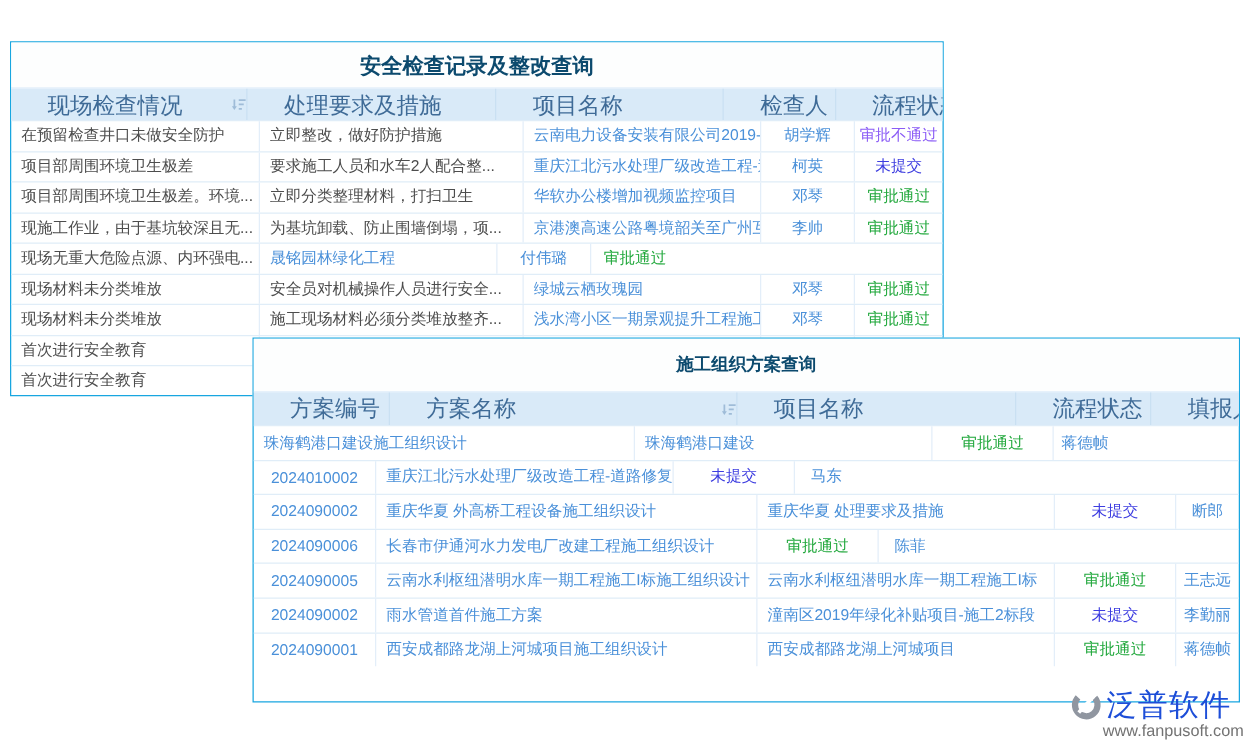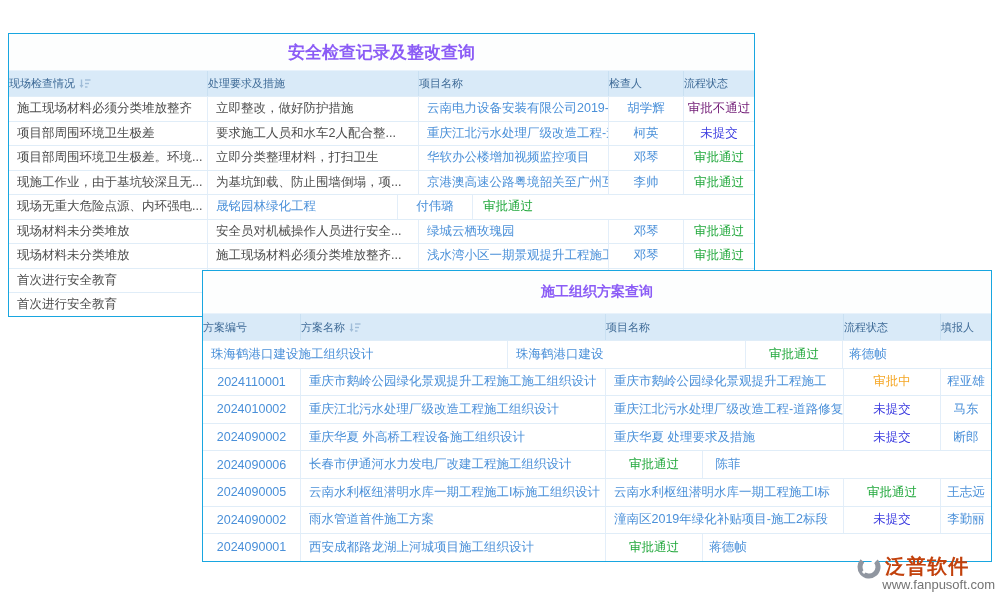--- a/index.html
+++ b/index.html
@@ -9,34 +9,34 @@
     font-family:"Liberation Sans","DejaVu Sans",sans-serif;
   }
   .panel{
     position:absolute;background:#fff;
     border:1px solid #18a6e0;box-sizing:border-box;
   }
   #panel1{left:8px;top:33px;width:747px;height:284px;z-index:1}
   #panel2{left:202px;top:270px;width:790px;height:292px;z-index:2}
   .title{
     display:flex;align-items:center;justify-content:center;
-    font-weight:bold;color:#8b5cf6;background:#fdfefe;
+    font-weight:bold;color:#0c4a6e;background:#fdfefe;
   }
   #panel1 .title{height:36px;font-size:17px}
   #panel2 .title{height:42px;font-size:14px}
   .thead{
     display:flex;background:#d9eaf8;color:#3f6b97;
     border-top:1px solid #e8f2fb;box-sizing:border-box;
   }
   #panel1 .thead{height:26px}
   #panel2 .thead{height:27px}
   .th{
-    display:flex;align-items:center;justify-content:flex-start;gap:4px;
-    font-size:11px;border-right:1px solid #c9e0f2;box-sizing:border-box;
-    white-space:nowrap;overflow:hidden;
+    display:flex;align-items:center;justify-content:space-between;gap:4px;
+    font-size:18px;border-right:1px solid #c9e0f2;box-sizing:border-box;
+    white-space:nowrap;overflow:hidden;margin-left:29px;
   }
   .th:last-child{border-right:none}
   .row{display:flex;border-top:1px solid #e0edf8;box-sizing:border-box}
   #panel1 .row{height:24.5px}
   #panel2 .row{height:27.6px}
   .cell{
     display:flex;align-items:center;
     font-size:12.5px;color:#4d4d4d;
     border-right:1px solid #e3eef9;box-sizing:border-box;
     padding:0 8px;white-space:nowrap;overflow:hidden;
@@ -46,21 +46,21 @@
   .link{color:#4a90d9}
   
   .t1c1{width:199px}.t1c2{width:211px}.t1c3{width:190px}.t1c4{width:75px}.t1c5{width:70px}
   
   .t2c1{width:98px}.t2c2{width:305px}.t2c3{width:238px}.t2c4{width:97px}.t2c5{width:50px}
   .sort-svg{flex:0 0 auto}
   #watermark{
     position:absolute;right:5px;bottom:8px;z-index:3;
   }
   .brand-row{display:flex;align-items:center;gap:3px}
-  .brand-text{font-size:20px;font-weight:bold;color:#c2410c;letter-spacing:1px}
+  .brand-text{font-size:24px;font-weight:normal;color:#1d4ed8;letter-spacing:1px}
   .brand-url{font-size:13px;color:#737373;padding-left:26px;margin-top:-3px}
 </style>
 </head>
 <body>
 
 <section class="panel" id="panel1">
   <div class="title">安全检查记录及整改查询</div>
   <div class="thead">
     <div class="th t1c1">
       <span>现场检查情况</span>
@@ -74,25 +74,25 @@
         </g>
       </svg>
     </div>
     <div class="th t1c2">处理要求及措施</div>
     <div class="th t1c3">项目名称</div>
     <div class="th t1c4">检查人</div>
     <div class="th t1c5">流程状态</div>
   </div>
   <div id="t1body">
       <div class="row">
-        <div class="cell t1c1">施工现场材料必须分类堆放整齐</div>
+        <div class="cell t1c1">在预留检查井口未做安全防护</div>
         <div class="cell t1c2">立即整改，做好防护措施</div>
         <div class="cell t1c3 link">云南电力设备安装有限公司2019--2020年度</div>
         <div class="cell t1c4 center link">胡学辉</div>
-        <div class="cell t1c5 center" style="color: #701a75;">审批不通过</div>
+        <div class="cell t1c5 center" style="color: #8b5cf6;">审批不通过</div>
       </div>
       <div class="row">
         <div class="cell t1c1">项目部周围环境卫生极差</div>
         <div class="cell t1c2">要求施工人员和水车2人配合整...</div>
         <div class="cell t1c3 link">重庆江北污水处理厂级改造工程-道路修复</div>
         <div class="cell t1c4 center link">柯英</div>
         <div class="cell t1c5 center" style="color: rgb(61, 61, 224);">未提交</div>
       </div>
       <div class="row">
         <div class="cell t1c1">项目部周围环境卫生极差。环境...</div>
@@ -166,29 +166,21 @@
     <div class="th t2c5">填报人</div>
   </div>
   <div id="t2body">
       <div class="row">
         <div class="cell t2c2 link">珠海鹤港口建设施工组织设计</div>
         <div class="cell t2c3 link">珠海鹤港口建设</div>
         <div class="cell t2c4 center" style="color: rgb(33, 168, 60);">审批通过</div>
         <div class="cell t2c5 center link">蒋德帧</div>
       </div>
       <div class="row">
-        <div class="cell t2c1 center link">2024110001</div>
-        <div class="cell t2c2 link">重庆市鹅岭公园绿化景观提升工程施工施工组织设计</div>
-        <div class="cell t2c3 link">重庆市鹅岭公园绿化景观提升工程施工</div>
-        <div class="cell t2c4 center" style="color: rgb(245, 166, 35);">审批中</div>
-        <div class="cell t2c5 center link">程亚雄</div>
-      </div>
-      <div class="row">
         <div class="cell t2c1 center link">2024010002</div>
-        <div class="cell t2c2 link">重庆江北污水处理厂级改造工程施工组织设计</div>
         <div class="cell t2c3 link">重庆江北污水处理厂级改造工程-道路修复</div>
         <div class="cell t2c4 center" style="color: rgb(61, 61, 224);">未提交</div>
         <div class="cell t2c5 center link">马东</div>
       </div>
       <div class="row">
         <div class="cell t2c1 center link">2024090002</div>
         <div class="cell t2c2 link">重庆华夏 外高桥工程设备施工组织设计</div>
         <div class="cell t2c3 link">重庆华夏 处理要求及措施</div>
         <div class="cell t2c4 center" style="color: rgb(61, 61, 224);">未提交</div>
         <div class="cell t2c5 center link">断郎</div>
@@ -209,20 +201,21 @@
       <div class="row">
         <div class="cell t2c1 center link">2024090002</div>
         <div class="cell t2c2 link">雨水管道首件施工方案</div>
         <div class="cell t2c3 link">潼南区2019年绿化补贴项目-施工2标段</div>
         <div class="cell t2c4 center" style="color: rgb(61, 61, 224);">未提交</div>
         <div class="cell t2c5 center link">李勤丽</div>
       </div>
       <div class="row">
         <div class="cell t2c1 center link">2024090001</div>
         <div class="cell t2c2 link">西安成都路龙湖上河城项目施工组织设计</div>
+        <div class="cell t2c3 link">西安成都路龙湖上河城项目</div>
         <div class="cell t2c4 center" style="color: rgb(33, 168, 60);">审批通过</div>
         <div class="cell t2c5 center link">蒋德帧</div>
       </div>
     </div>
 </section>
 
 <div id="watermark">
   <div class="brand-row">
     <svg width="26" height="26" viewBox="0 0 26 26">
       <circle cx="13" cy="13" r="9" fill="none" stroke="#9096a0" stroke-width="5" stroke-dasharray="41 16" transform="rotate(-40 13 13)"></circle>

